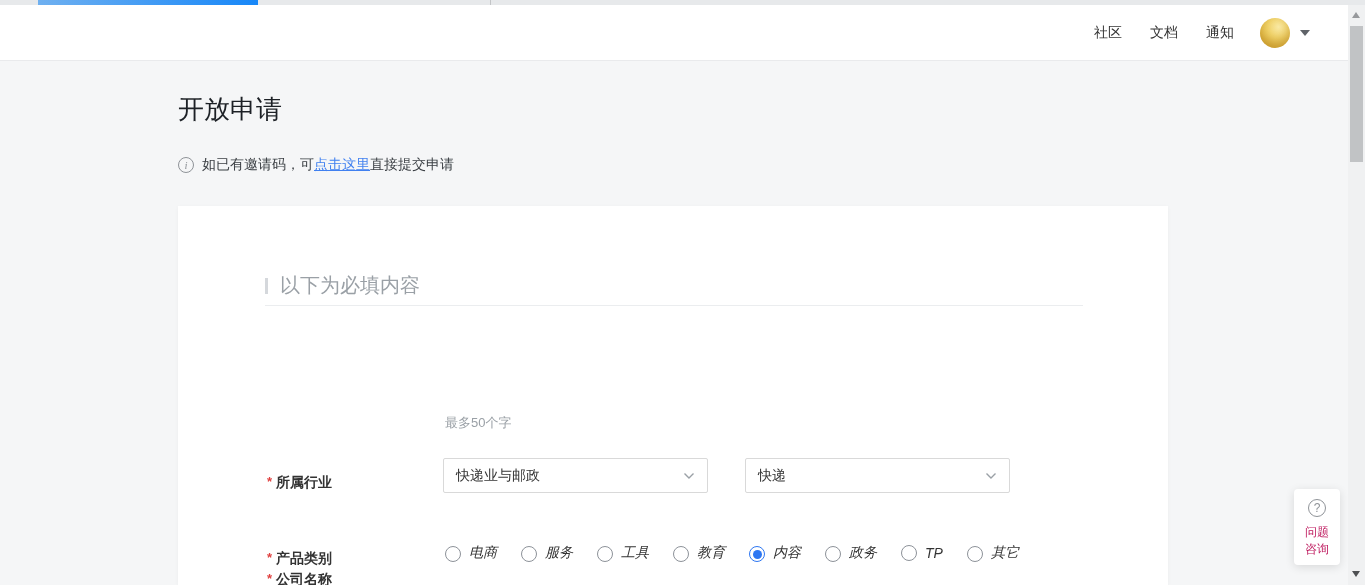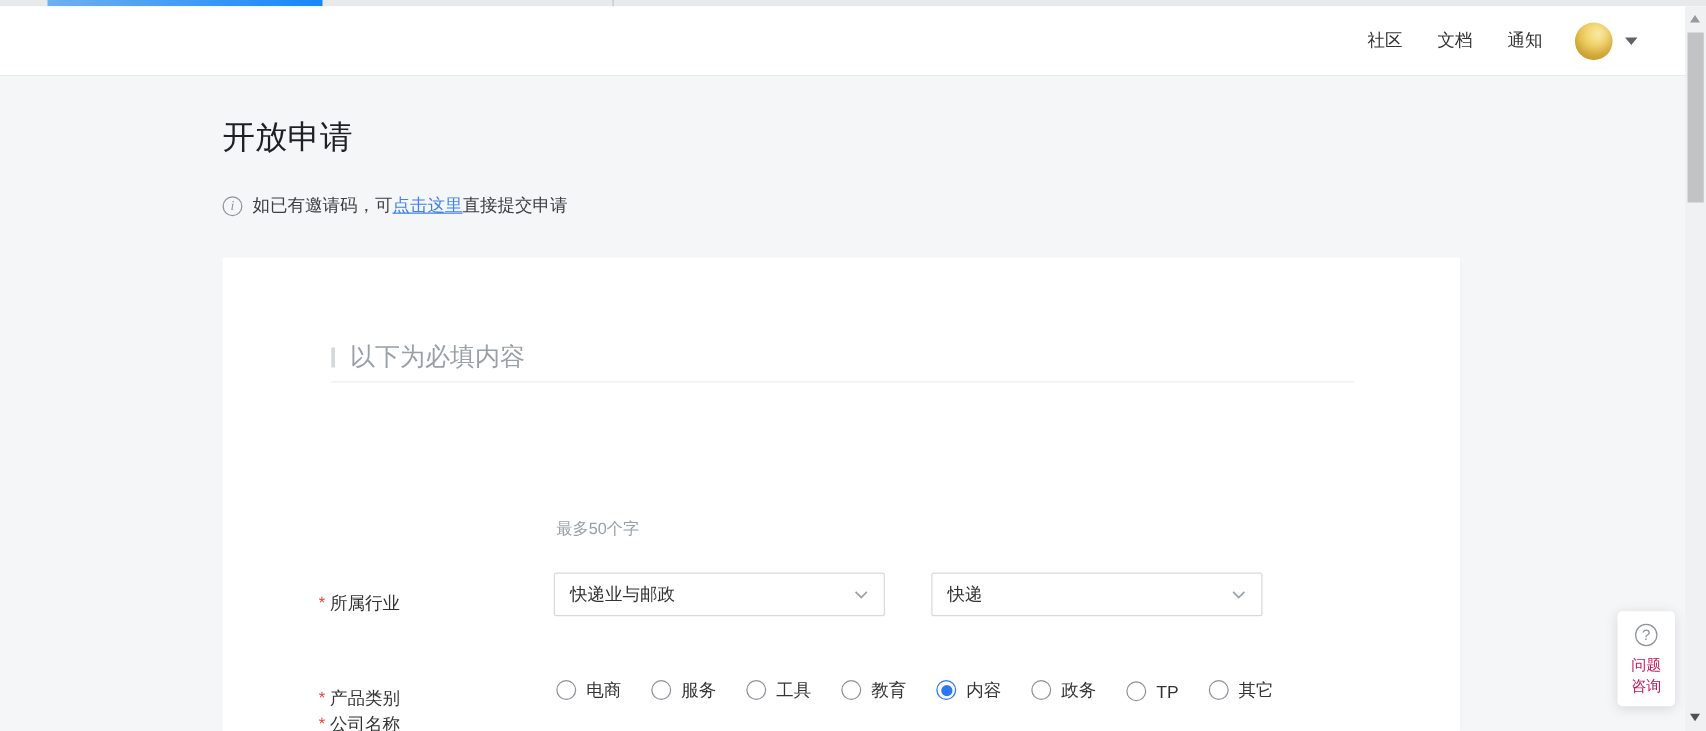--- a/index.html
+++ b/index.html
@@ -75,22 +75,22 @@
     position: absolute; left: 87px; top: 66px;
     display: flex; align-items: center; gap: 12px;
   }
   .section-bar { width: 3px; height: 16px; background: #d5d8dc; }
   .section-title { font-size: 20px; color: #9aa0a6; }
   .divider {
     position: absolute; left: 87px; top: 99px; width: 818px; height: 1px;
     background: #ebedef;
   }
   .field-label {
-    position: absolute; left: 77px;
-    font-size: 14px; color: #333;
+    position: absolute; left: 89px;
+    font-size: 14px; color: #333; font-weight: bold;
   }
   .req { color: #e0403f; margin-right: 4px; font-size: 13px; vertical-align: 1px; }
 
   .company-input {
     position: absolute; left: 267px; top: 150px; width: 640px; height: 48px;
     border: 1px solid #d9d9d9; background: #fff; border-radius: 2px;
     display: flex; align-items: center; justify-content: flex-end;
   }
   .company-input input {
     position: absolute; inset: 0; border: none; outline: none;
@@ -110,21 +110,21 @@
     padding: 0 12px; font-size: 14px; color: #333; cursor: pointer;
   }
   .select.primary { left: 265px; }
   .select.secondary { left: 567px; }
   .chevron { display: flex; align-items: center; }
 
   .radio-row {
     position: absolute; left: 267px; top: 338px;
     display: flex; align-items: center; column-gap: 24px;
   }
-  .radio-item { display: flex; align-items: flex-start; gap: 8px; cursor: pointer; }
+  .radio-item { display: flex; align-items: flex-end; gap: 8px; cursor: pointer; font-style: italic; }
   .radio-circle {
     width: 16px; height: 16px; border-radius: 50%;
     border: 1.5px solid #8d9299; background: #fff; flex: none;
     display: flex; align-items: center; justify-content: center;
   }
   .radio-item.checked .radio-circle { border-color: #2e77f2; }
   .radio-dot { width: 9px; height: 9px; border-radius: 50%; background: transparent; }
   .radio-item.checked .radio-dot { background: #2e77f2; }
   .radio-label { font-size: 14px; color: #333; }
 

